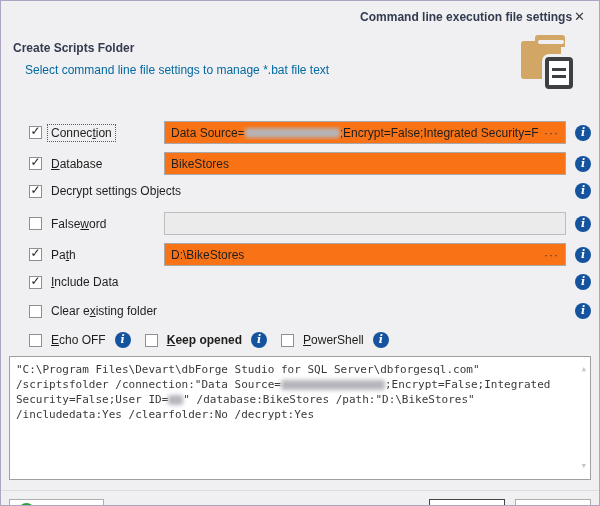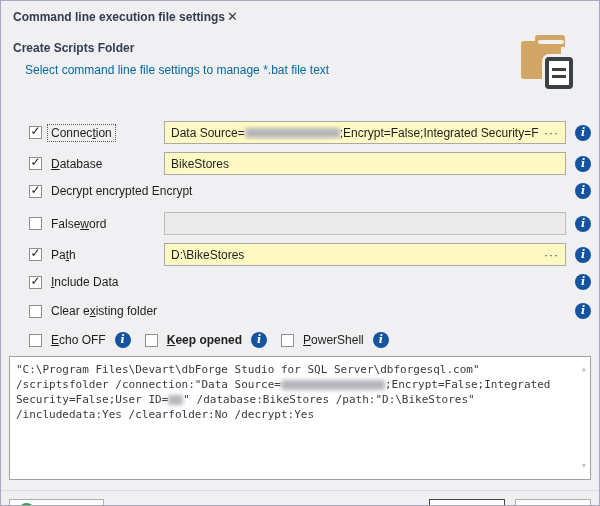--- a/index.html
+++ b/index.html
@@ -1,20 +1,20 @@
 <!DOCTYPE html>
 <html><head>
 <meta charset="utf-8">
 <style>
   * { margin:0; padding:0; box-sizing:border-box; }
   html,body { width:600px; height:506px; }
   body { font-family:"Liberation Sans", sans-serif; font-size:12px; color:#1e1e1e; }
   .dialog { width:600px; height:506px; background:#f0f0f2; border:1px solid #aca6c2; position:relative; overflow:hidden; }
 
-  .titlebar { height:30px; padding:9px 12px 0 12px; display:flex; justify-content:flex-start; align-items:flex-start; }
+  .titlebar { height:30px; padding:9px 12px 0 12px; display:flex; justify-content:flex-end; align-items:flex-start; }
   .title { font-weight:bold; color:#333b4e; font-size:12px; }
   .close { color:#3c3c3c; font-size:13px; line-height:13px; cursor:pointer; padding:0 2px; }
 
   .hero { position:relative; padding:10px 8px 0 12px; height:66px; }
   .heading { font-weight:bold; color:#333b4e; font-size:12px; margin-bottom:8px; }
   .subtitle { color:#0369a1; margin-left:12px; }
   .hero-icon { position:absolute; right:24px; top:2px; width:56px; height:56px; }
   .folder-body { position:absolute; left:2px; top:8px; width:40px; height:38px; background:#d2a765; border-radius:3px; }
   .folder-tab { position:absolute; left:16px; top:2px; width:30px; height:12px; background:#d2a765; border-radius:3px 3px 0 0; }
   .folder-slot { position:absolute; left:19px; top:7px; width:26px; height:4px; background:#f0f0f2; border-radius:2px; }
@@ -28,21 +28,21 @@
   .row.slim { height:16px; margin-top:2px; margin-bottom:13px; }
   .row.multi { height:16px; margin-top:0; margin-bottom:8px; }
 
   .checkbox { width:13px; height:13px; background:#fff; border:1px solid #8f8f8f; flex:none; display:inline-flex; align-items:center; justify-content:center; cursor:pointer; }
   .checkbox .check { color:#1f1f1f; font-size:12px; line-height:11px; margin-top:-2px; }
   .label-col { width:116px; flex:none; margin-left:6px; white-space:nowrap; overflow:visible; }
   .lbl { display:inline-block; padding:1px 3px; }
   .lbl.focus-dotted { outline:1px dotted #5a5a5a; }
   .mn { text-decoration:underline; text-underline-offset:1px; }
 
-  .field { flex:1; height:23px; background:#fef9c3; border:1px solid #a9a9a9; display:flex; align-items:center; padding:0 4px 0 6px; overflow:hidden; }
+  .field { flex:1; height:23px; background:#f97316; border:1px solid #a9a9a9; display:flex; align-items:center; padding:0 4px 0 6px; overflow:hidden; }
   .field.disabled { background:#ebebec; border-color:#bdbdbd; }
   .field-text { flex:1; white-space:nowrap; overflow:hidden; color:#1e1e1e; }
   .browse { flex:none; color:#3a3a3a; font-size:12px; letter-spacing:1px; line-height:10px; padding:0 2px; cursor:pointer; }
 
   .redacted { display:inline-block; height:10px; background:#b4b4ba; border-radius:2px; filter:blur(2px); vertical-align:middle; }
   .w95 { width:95px; } .w110 { width:104px; } .w16 { width:15px; }
 
   .info { width:16px; height:16px; border-radius:50%; background:#15539e; color:#fff; font-family:"DejaVu Serif", serif; font-weight:bold; font-style:italic; font-size:11px; line-height:16px; text-align:center; flex:none; margin-left:9px; cursor:pointer; }
   .info.inline { margin-left:6px; margin-right:14px; }
   .spacer { flex:1; }
@@ -104,21 +104,21 @@
       <div class="field">
         <span class="field-text">BikeStores</span>
       </div>
       <span class="info">i</span>
     </div>
 
     <div class="row slim">
       <span class="checkbox checked">
           <span class="check">✓</span>
         </span>
-      <span class="label-col" style="width:auto;"><span class="lbl">Decrypt encrypted Encrypt</span></span>
+      <span class="label-col" style="width:auto;"><span class="lbl">Decrypt settings Objects</span></span>
       <span class="spacer"></span>
       <span class="info">i</span>
     </div>
 
     <div class="row">
       <span class="checkbox"></span>
       <span class="label-col"><span class="lbl"><span>False</span><span class="mn">w</span><span>ord</span></span></span>
       <div class="field disabled">
         <span class="field-text"></span>
       </div>

